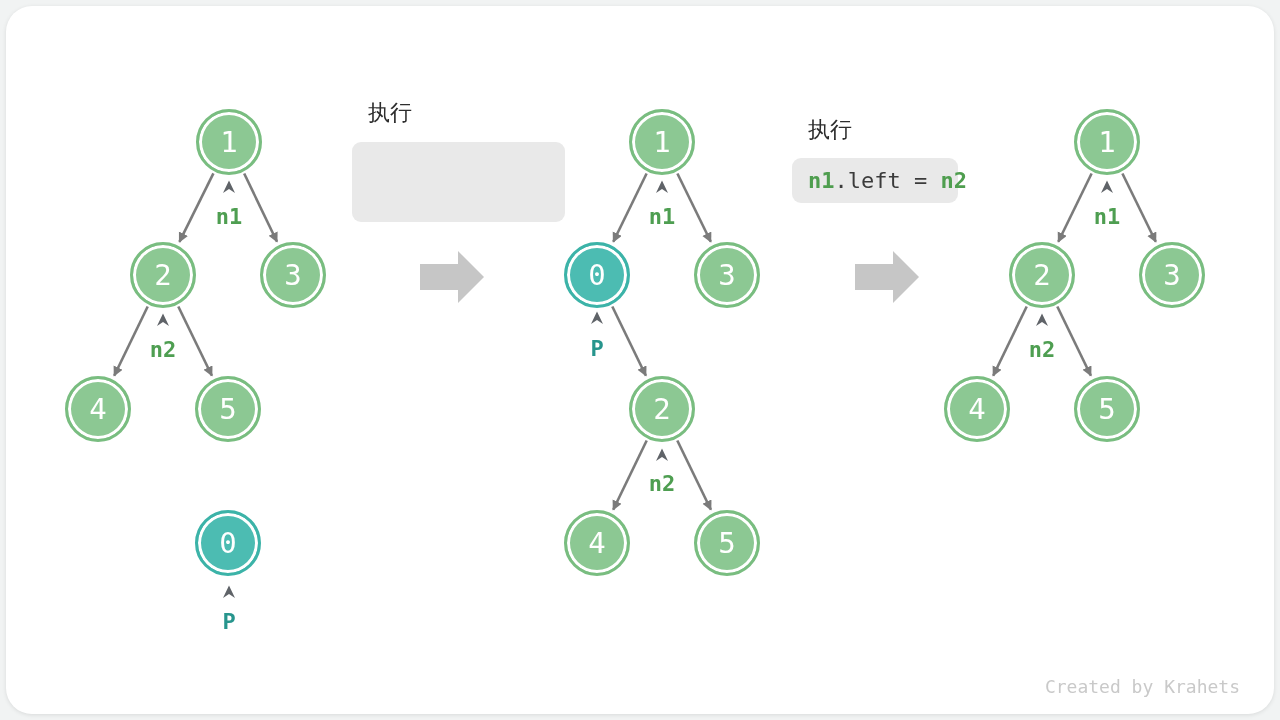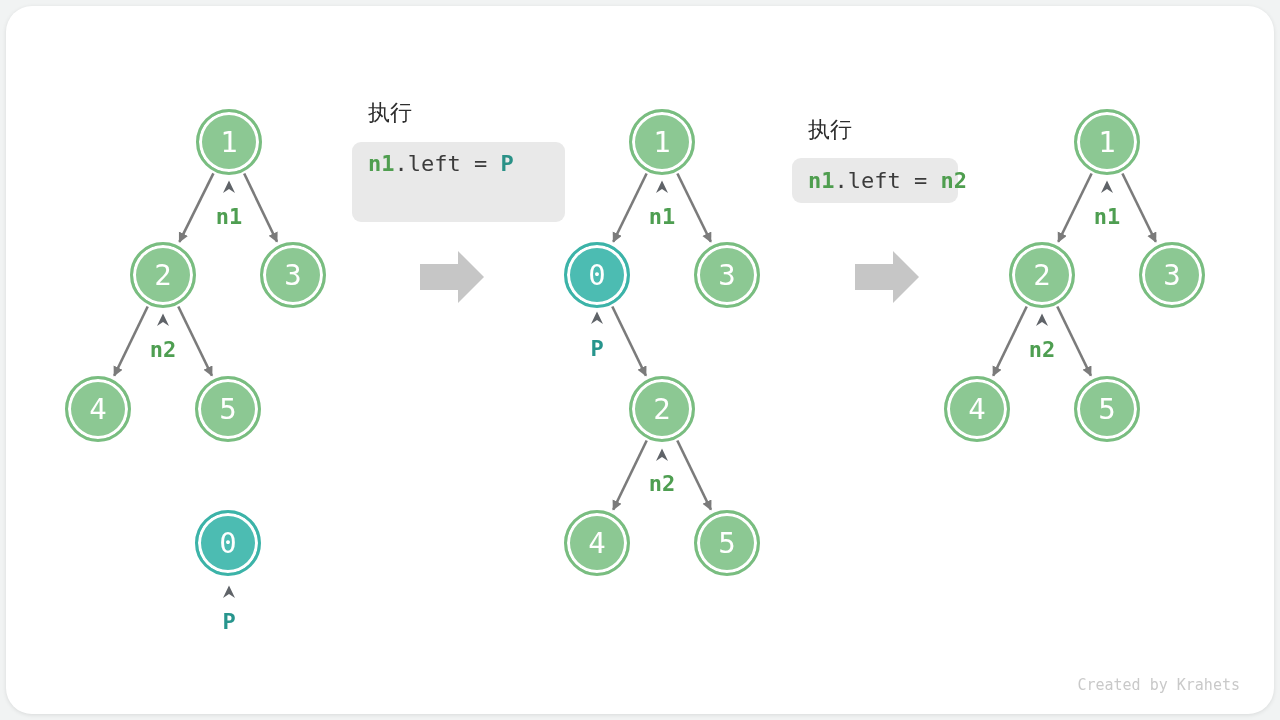--- a/index.html
+++ b/index.html
@@ -35,21 +35,21 @@
     padding:4px 0 4px 16px;
     font-family:"DejaVu Sans Mono","Liberation Mono",monospace;
     font-size:22px;color:#3b3b3b;
   }
   .code-line{line-height:36px;white-space:pre;}
   .tok-g{color:#4f9e4f;font-weight:bold;}
   .tok-t{color:#2a9187;font-weight:bold;}
   .credit{
     position:absolute;top:676px;right:40px;
     font-family:"DejaVu Sans Mono","Liberation Mono",monospace;
-    font-size:15px;color:#c9c9c9;
+    font-size:18px;color:#c9c9c9;
   }
 </style>
 </head>
 <body>
 
 <div class="card"></div>
 
 <svg class="layer" width="1280" height="720" viewBox="0 0 1280 720">
   <defs>
     <marker id="ah" markerUnits="userSpaceOnUse" markerWidth="14" markerHeight="14" refX="9" refY="5" orient="auto">
@@ -109,21 +109,20 @@
   </div>
 <div class="node node-teal" style="left:195px;top:510px">
     <span>0</span>
   </div>
 <div class="ptr ptr-green" style="left:229px;top:204px">n1</div>
 <div class="ptr ptr-green" style="left:163px;top:337px">n2</div>
 <div class="ptr ptr-teal" style="left:229px;top:609px">P</div>
 
 <div class="exec-title" style="left:368px;top:100px">执行</div>
 <div class="code-box" style="left:352px;top:142px;width:213px;height:80px">
-  <div class="code-line"><span class="tok-g">n1</span><span>.left = </span><span class="tok-t">P</span></div>
 </div>
 
 <div class="node node-green" style="left:629px;top:109px">
     <span>1</span>
   </div>
 <div class="node node-teal" style="left:564px;top:242px">
     <span>0</span>
   </div>
 <div class="node node-green" style="left:694px;top:242px">
     <span>3</span>

